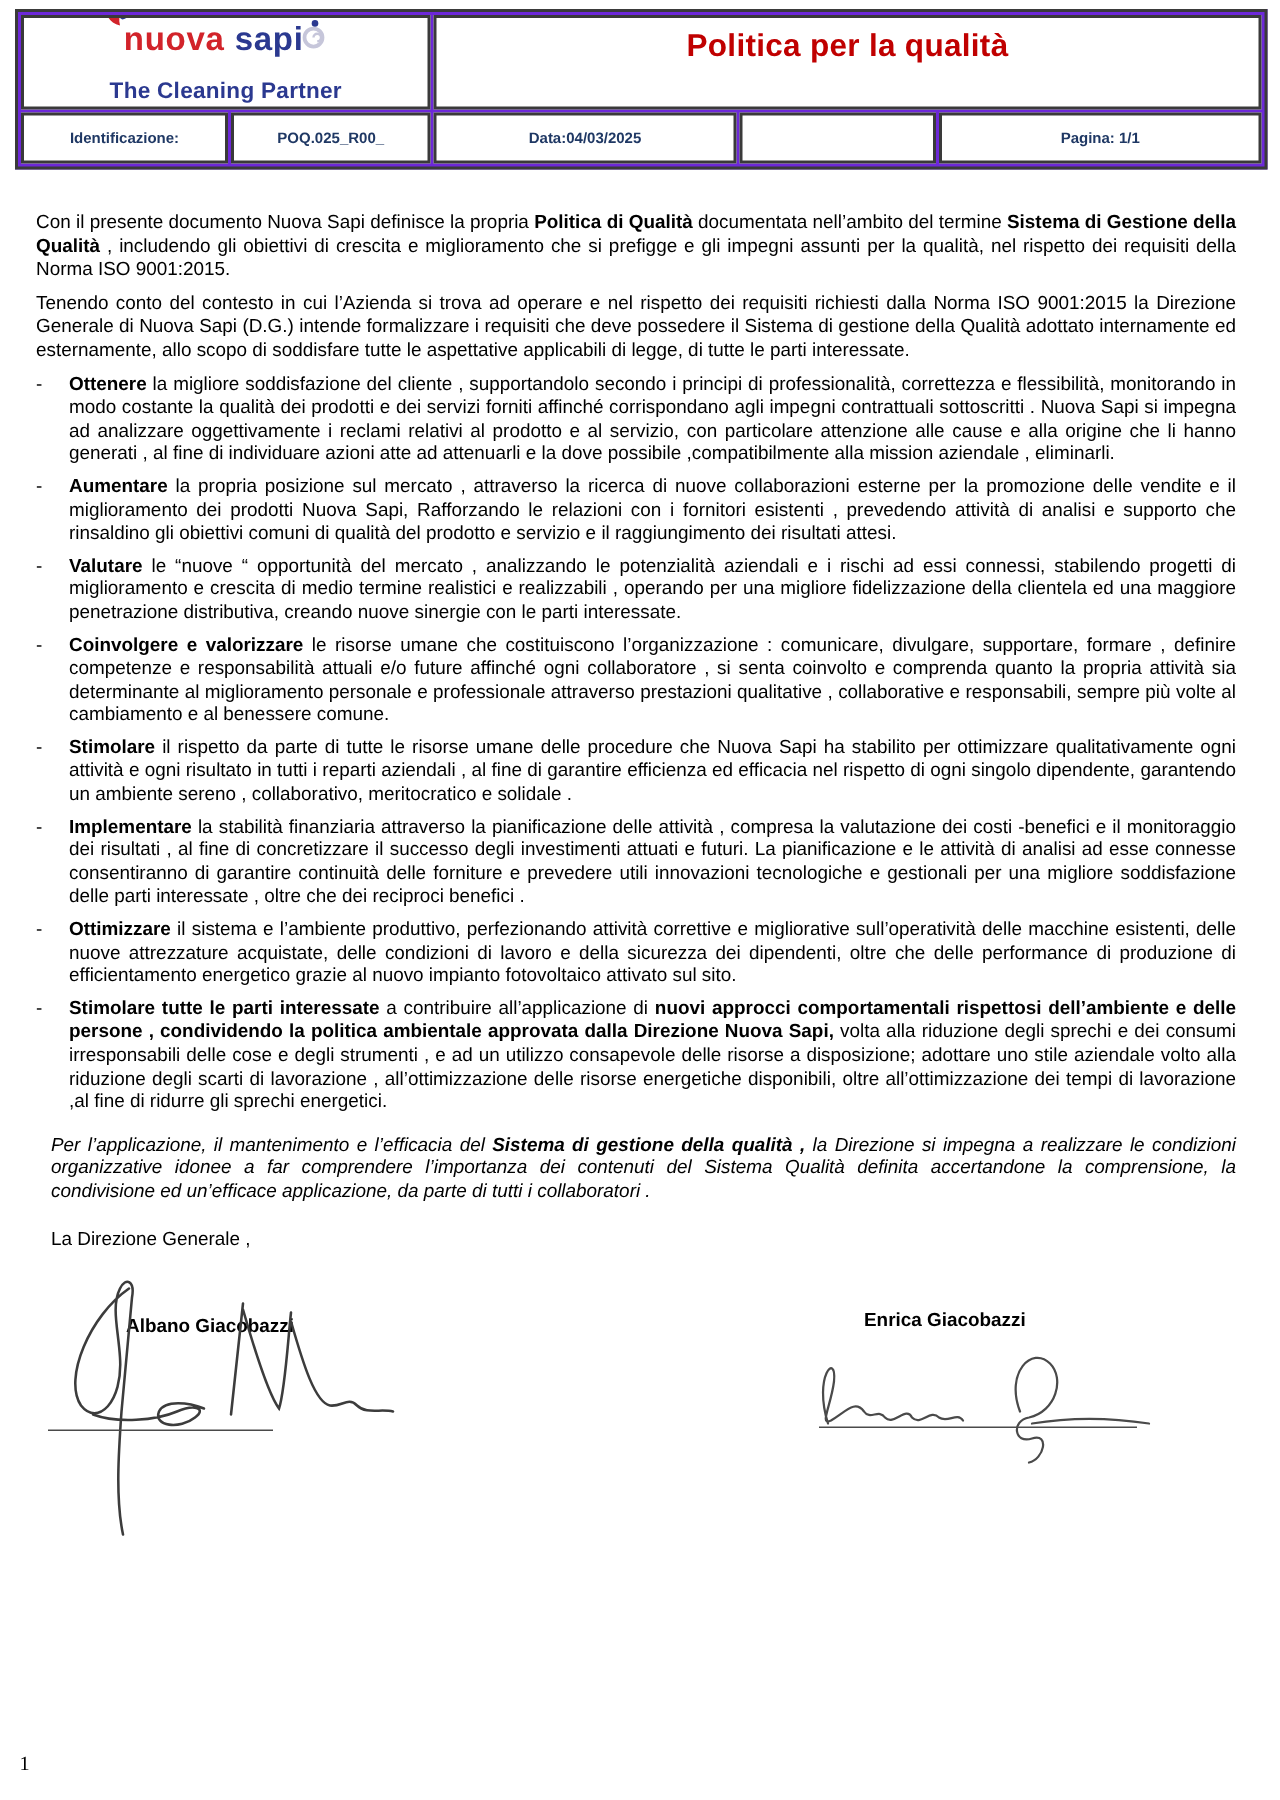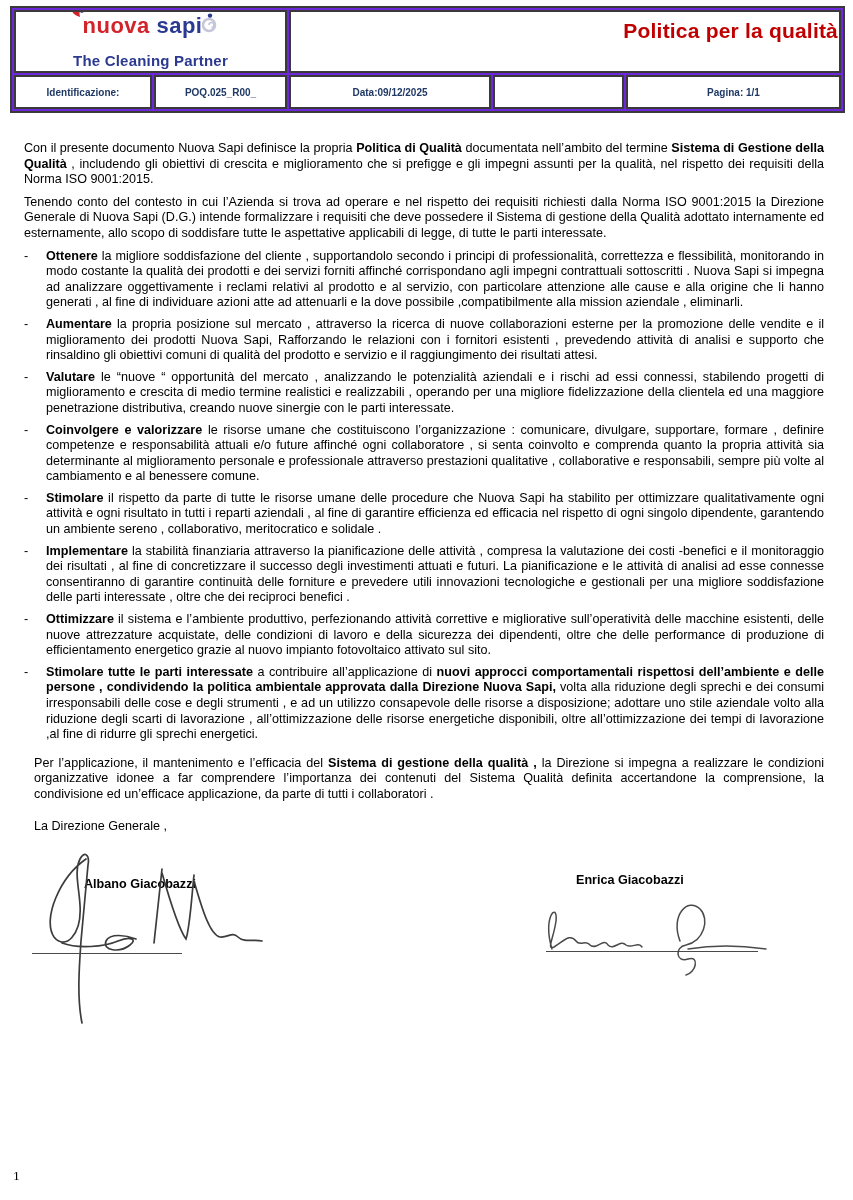--- a/index.html
+++ b/index.html
@@ -5,39 +5,39 @@
   html,body{margin:0;padding:0;background:#e8e8e8;}
   .page{
     position:relative;width:853px;height:1200px;background:#ffffff;margin:0 auto;
     font-family:"Liberation Sans","DejaVu Sans",sans-serif;color:#000;overflow:hidden;
   }
   
   .hdr-wrap{position:absolute;left:10px;top:6px;width:831px;border:2px solid #3a3a3a;background:#6d28d9;}
   table.hdr{width:100%;border-collapse:separate;border-spacing:2px;table-layout:fixed;}
   table.hdr td{border:2px solid #3a3a3a;background:#fff;overflow:hidden;}
   .logo-cell{height:46px;text-align:center;vertical-align:middle;}
-  .title-cell{text-align:right;vertical-align:top;padding-top:7px;}
+  .title-cell{text-align:center;vertical-align:top;padding-top:7px;}
   .doc-title{color:#c00000;font-weight:bold;font-size:21px;letter-spacing:.2px;}
   .meta-cell{height:28px;text-align:center;vertical-align:middle;color:#1f3864;font-weight:bold;font-size:10px;}
   
   .logo{position:relative;display:inline-block;line-height:1;}
   .brand{font-size:22px;font-weight:bold;letter-spacing:.5px;white-space:nowrap;}
   .brand .b1{color:#d2232a;}
   .brand .b2{color:#2b3990;}
   .butterfly{position:absolute;left:-4px;top:-12px;}
   .swirl{vertical-align:baseline;margin-left:-2px;}
   .tagline{color:#2b3990;font-size:15px;font-weight:bold;text-align:right;margin-top:16px;letter-spacing:.2px;}
   
   .content{position:absolute;left:24px;top:141px;width:800px;font-size:12.6px;line-height:15.6px;text-align:justify;}
   .content p{margin:0 0 7px 0;}
   .content b{font-weight:bold;}
   .bullet{display:flex;margin:0 0 6px 0;}
   .dash{flex:0 0 22px;}
   .btext{flex:1;text-align:justify;}
-  .closing{margin-top:13px !important;padding-left:10px;}
+  .closing{margin-top:13px !important;padding-left:10px;font-style:italic;}
   .signoff{margin-top:16px !important;padding-left:10px;}
   
   .sig-area{position:relative;height:230px;text-align:left;}
   .sig-name{position:absolute;font-weight:bold;font-size:12.6px;}
   .sig-name.left{left:60px;top:36px;}
   .sig-name.right{left:552px;top:32px;}
   .sig-svg{position:absolute;}
   .sig-svg.left{left:0px;top:0px;}
   .sig-svg.right{left:512px;top:48px;}
   .sig-line{position:absolute;border-top:1.5px solid #4a4a4a;}
@@ -78,21 +78,21 @@
             <div class="tagline">The Cleaning Partner</div>
           </span>
         </td>
         <td class="title-cell" colspan="3">
           <span class="doc-title">Politica per la qualità</span>
         </td>
       </tr>
       <tr>
         <td class="meta-cell">Identificazione:</td>
         <td class="meta-cell">POQ.025_R00_</td>
-        <td class="meta-cell">Data:09/12/2025</td>
+        <td class="meta-cell">Data:04/03/2025</td>
         <td class="meta-cell"></td>
         <td class="meta-cell">Pagina: 1/1</td>
       </tr>
     </tbody>
       </table>
   </div>
 
   <div class="content">
 
     <p><span>Con il presente documento  Nuova Sapi  definisce  la propria </span><b>Politica di Qualità</b><span> documentata  nell’ambito del termine </span><b>Sistema di Gestione della Qualità</b><span> , includendo  gli obiettivi di crescita e  miglioramento  che si prefigge  e gli impegni assunti per  la qualità, nel rispetto dei requisiti  della Norma ISO 9001:2015.</span></p>

